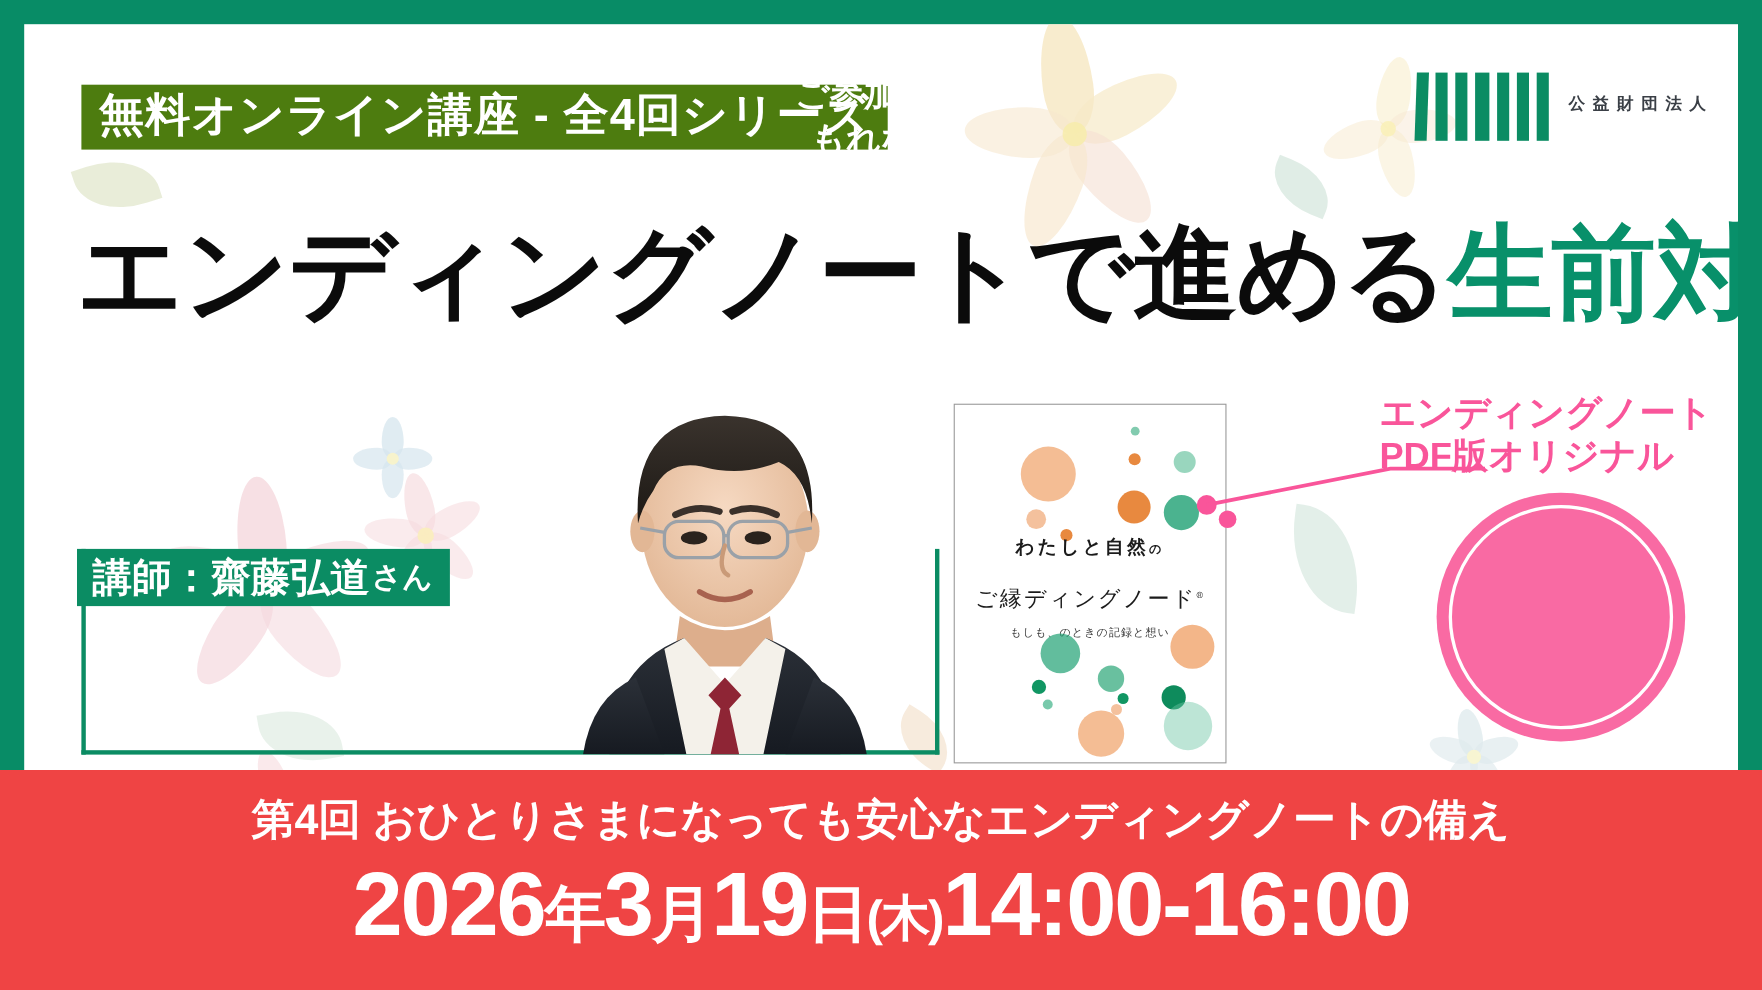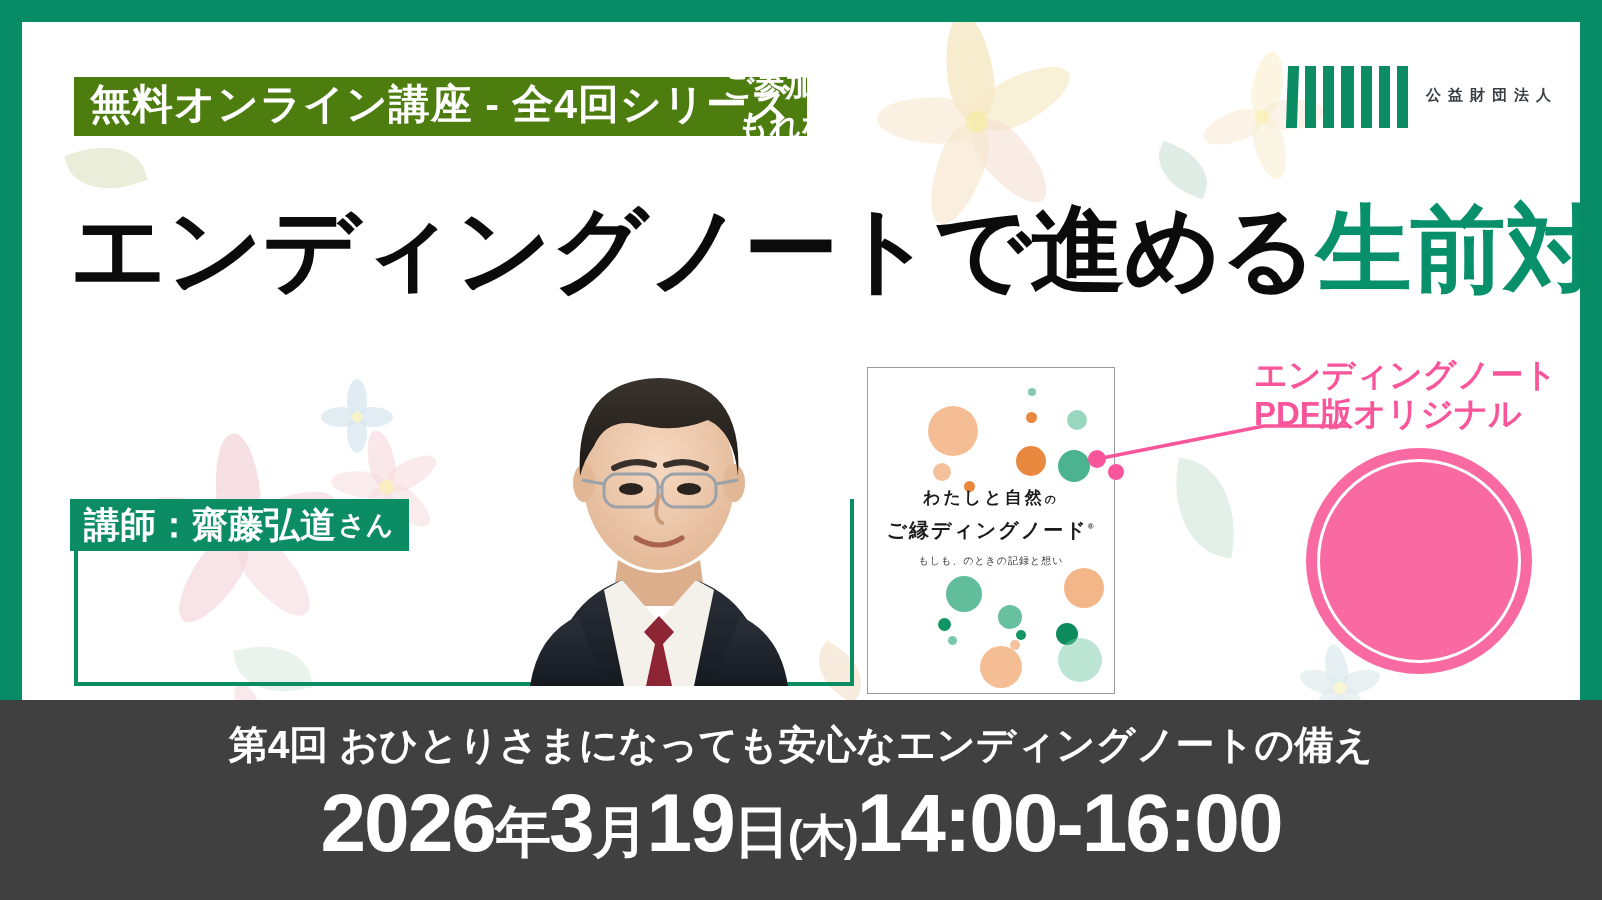--- a/index.html
+++ b/index.html
@@ -153,21 +153,21 @@
     border:1px solid #9a9a9a;
     z-index:4;
   }
   .nb-dot { position:absolute; border-radius:50%; }
   #nb-title {
     position:absolute; left:0; right:0; top:118px;
     text-align:center;
     color:#1b1b1b;
   }
   #nb-l1 { font-size:17px; letter-spacing:3px; font-weight:bold; }
-  #nb-l2 { font-size:20px; letter-spacing:2px; font-weight:bold; margin-top:8px; }
+  #nb-l2 { font-size:20px; letter-spacing:2px; font-weight:normal; margin-top:22px; }
   #nb-l2 sup { font-size:8px; vertical-align:super; }
   #nb-sub { font-size:10px; letter-spacing:1px; color:#3b3b3b; margin-top:10px; }
   #nb-l1 .small { font-size:11px; }
 
   
   #pdf-callout {
     position:absolute;
     left:1232px; top:334px;
     color:#F9559A;
     font-size:33px;
@@ -205,21 +205,21 @@
     line-height:1.28;
     letter-spacing:0px;
     z-index:8;
   }
 
   
   #bottom-band {
     position:absolute;
     left:0; top:700px;
     width:1602px; height:200px;
-    background:#404040;
+    background:#ef4444;
     text-align:center;
   }
   #session-line {
     color:#ffffff;
     font-size:39px;
     font-weight:bold;
     letter-spacing:0px;
     padding-top:18px;
     white-space:nowrap;
   }

